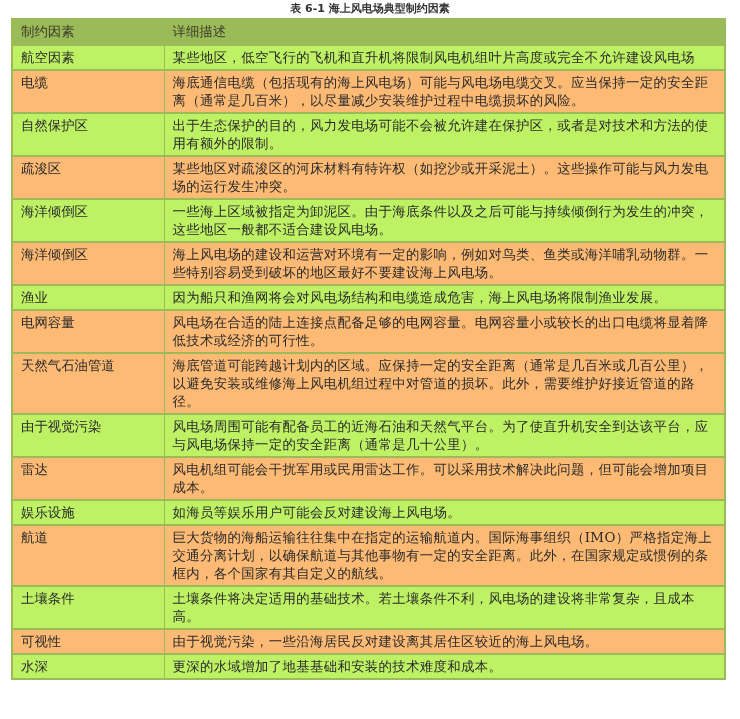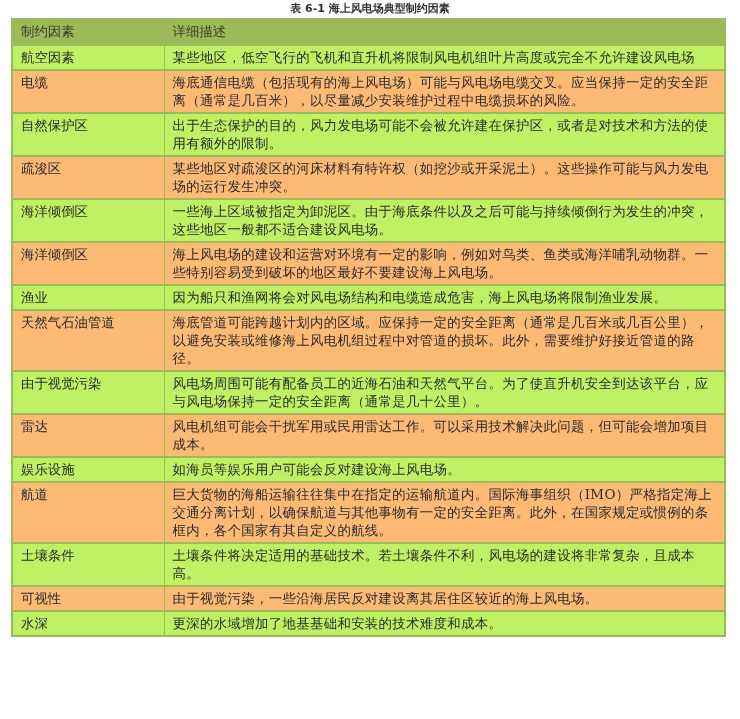--- a/index.html
+++ b/index.html
@@ -74,20 +74,24 @@
       </tr>
     <tr class="even">
         <td class="factor">海洋倾倒区</td>
         <td class="desc">海上风电场的建设和运营对环境有一定的影响，例如对鸟类、鱼类或海洋哺乳动物群。一些特别容易受到破坏的地区最好不要建设海上风电场。</td>
       </tr>
     <tr class="odd">
         <td class="factor">渔业</td>
         <td class="desc">因为船只和渔网将会对风电场结构和电缆造成危害，海上风电场将限制渔业发展。</td>
       </tr>
     <tr class="even">
+        <td class="factor">电网容量</td>
+        <td class="desc">风电场在合适的陆上连接点配备足够的电网容量。电网容量小或较长的出口电缆将显着降低技术或经济的可行性。</td>
+      </tr>
+    <tr class="even">
         <td class="factor">天然气石油管道</td>
         <td class="desc">海底管道可能跨越计划内的区域。应保持一定的安全距离（通常是几百米或几百公里），以避免安装或维修海上风电机组过程中对管道的损坏。此外，需要维护好接近管道的路径。</td>
       </tr>
     <tr class="odd">
         <td class="factor">由于视觉污染</td>
         <td class="desc">风电场周围可能有配备员工的近海石油和天然气平台。为了使直升机安全到达该平台，应与风电场保持一定的安全距离（通常是几十公里）。</td>
       </tr>
     <tr class="even">
         <td class="factor">雷达</td>
         <td class="desc">风电机组可能会干扰军用或民用雷达工作。可以采用技术解决此问题，但可能会增加项目成本。</td>

